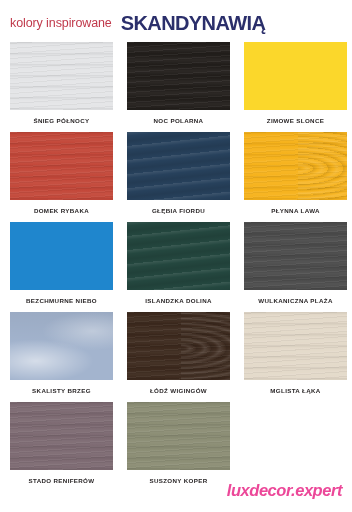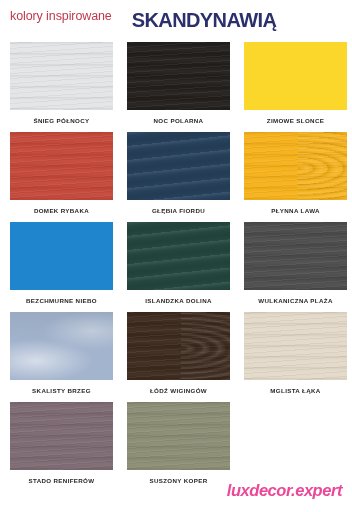--- a/index.html
+++ b/index.html
@@ -16,35 +16,35 @@
   }
 
   
   .header {
     position: absolute;
     left: 10px;
     top: 9px;
     width: 332px;
     height: 28px;
     display: flex;
-    align-items: flex-start;
+    align-items: center;
     white-space: nowrap;
   }
   .header-lead {
     font-size: 12.5px;
     font-weight: 400;
     color: #c0394b;
     letter-spacing: -0.1px;
   }
   .header-main {
     font-size: 20px;
     font-weight: 700;
     color: #2b2f6b;
     letter-spacing: -0.6px;
-    margin-left: 20px;
+    margin-left: 9px;
   }
 
   
   .grid {
     position: absolute;
     left: 10px;
     top: 42px;
     width: 332px;
   }
   .row {

